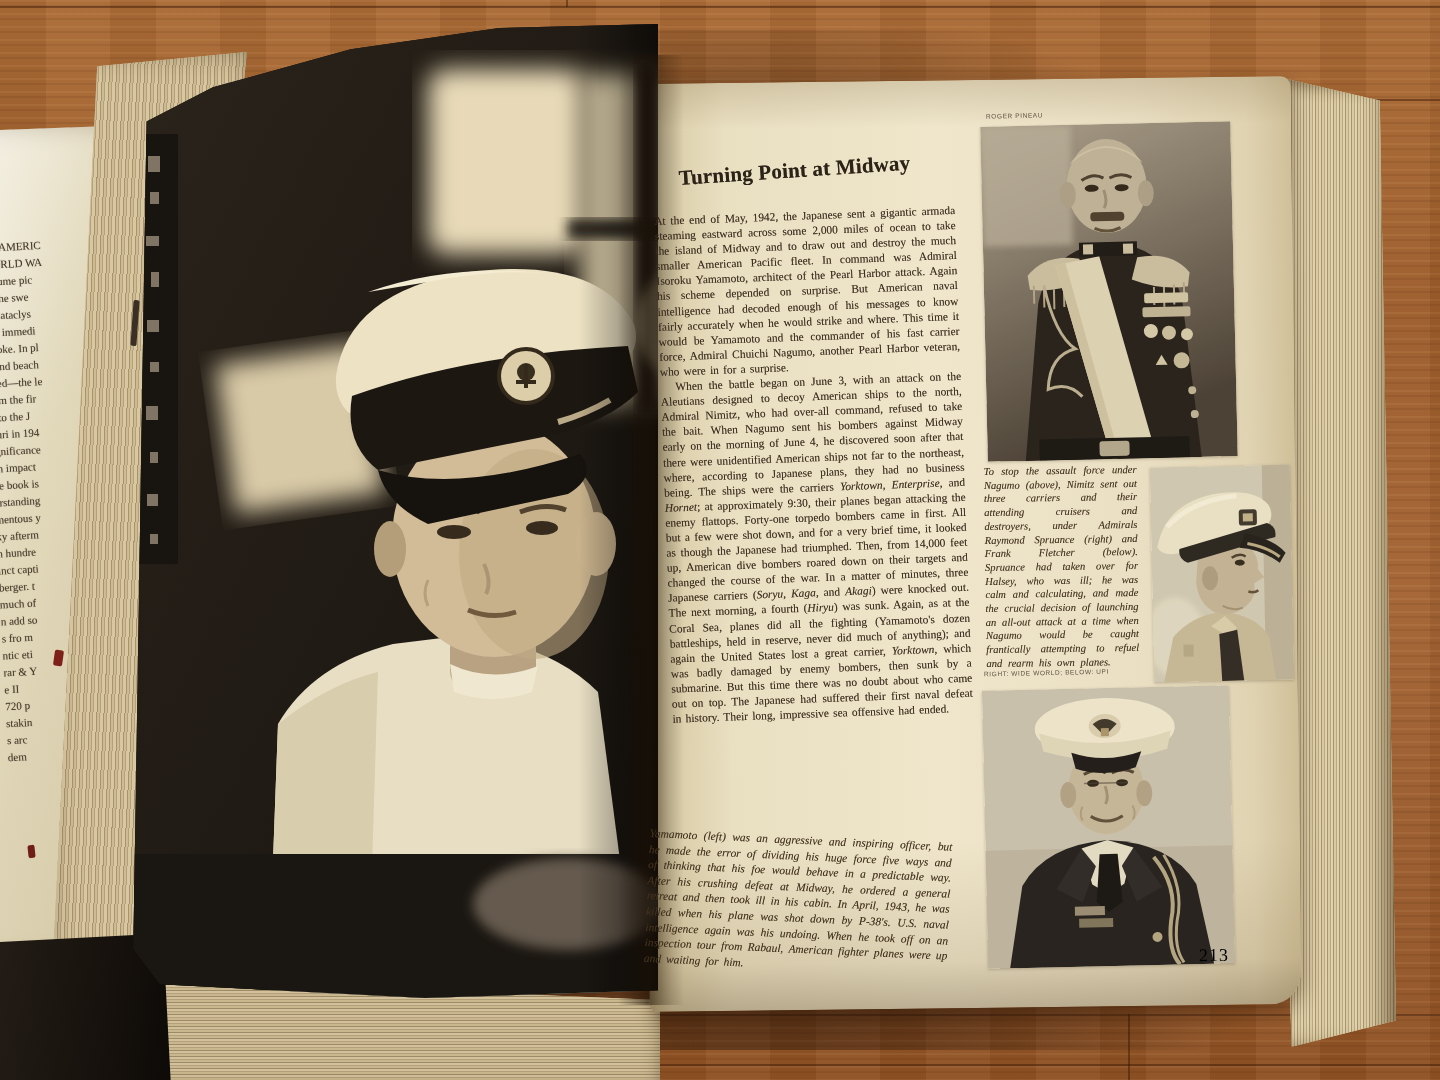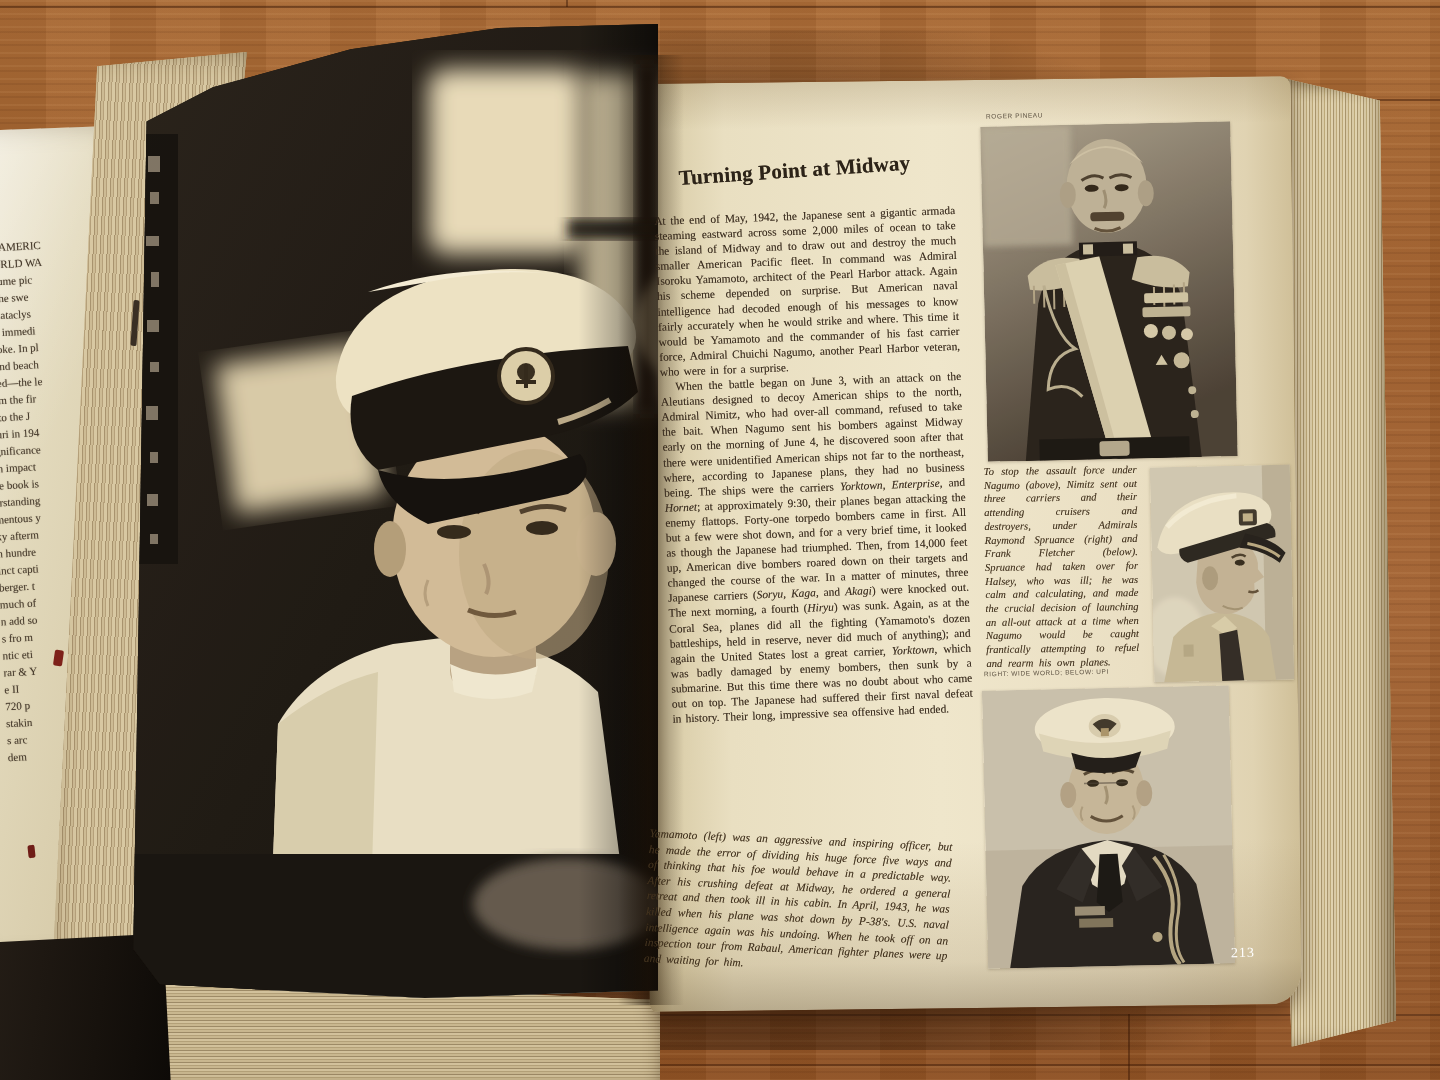--- a/index.html
+++ b/index.html
@@ -121,21 +121,21 @@
     transform:rotate(-.8deg);
     text-shadow:0 0 .4px rgba(70,50,25,.4);
   }
   .credit{
     position:absolute;font-size:6.5px;letter-spacing:.6px;color:#5d5242;
     font-family:"Liberation Sans", sans-serif;
   }
   .credit-top{left:986px;top:112px;transform:rotate(-1.4deg);}
   .credit-bottom{left:984px;top:669px;transform:rotate(-1.2deg);}
   .page-number{
-    position:absolute;left:1231px;top:945px;font-size:14px;color:#ffffff;
+    position:absolute;left:1199px;top:945px;font-size:18px;color:#000000;
     letter-spacing:1px;transform:rotate(-1deg);
   }
   .photo{position:absolute;box-shadow:0 1px 3px rgba(60,45,25,.25);}
   .photo svg{display:block;}
   .photo-nagumo{left:984px;top:124px;transform:rotate(-1.3deg);}
   .photo-spruance{left:1152px;top:466px;transform:rotate(-1.2deg);}
   .photo-fletcher{left:985px;top:688px;transform:rotate(-1.3deg);}
 </style>
 </head>
 <body>

